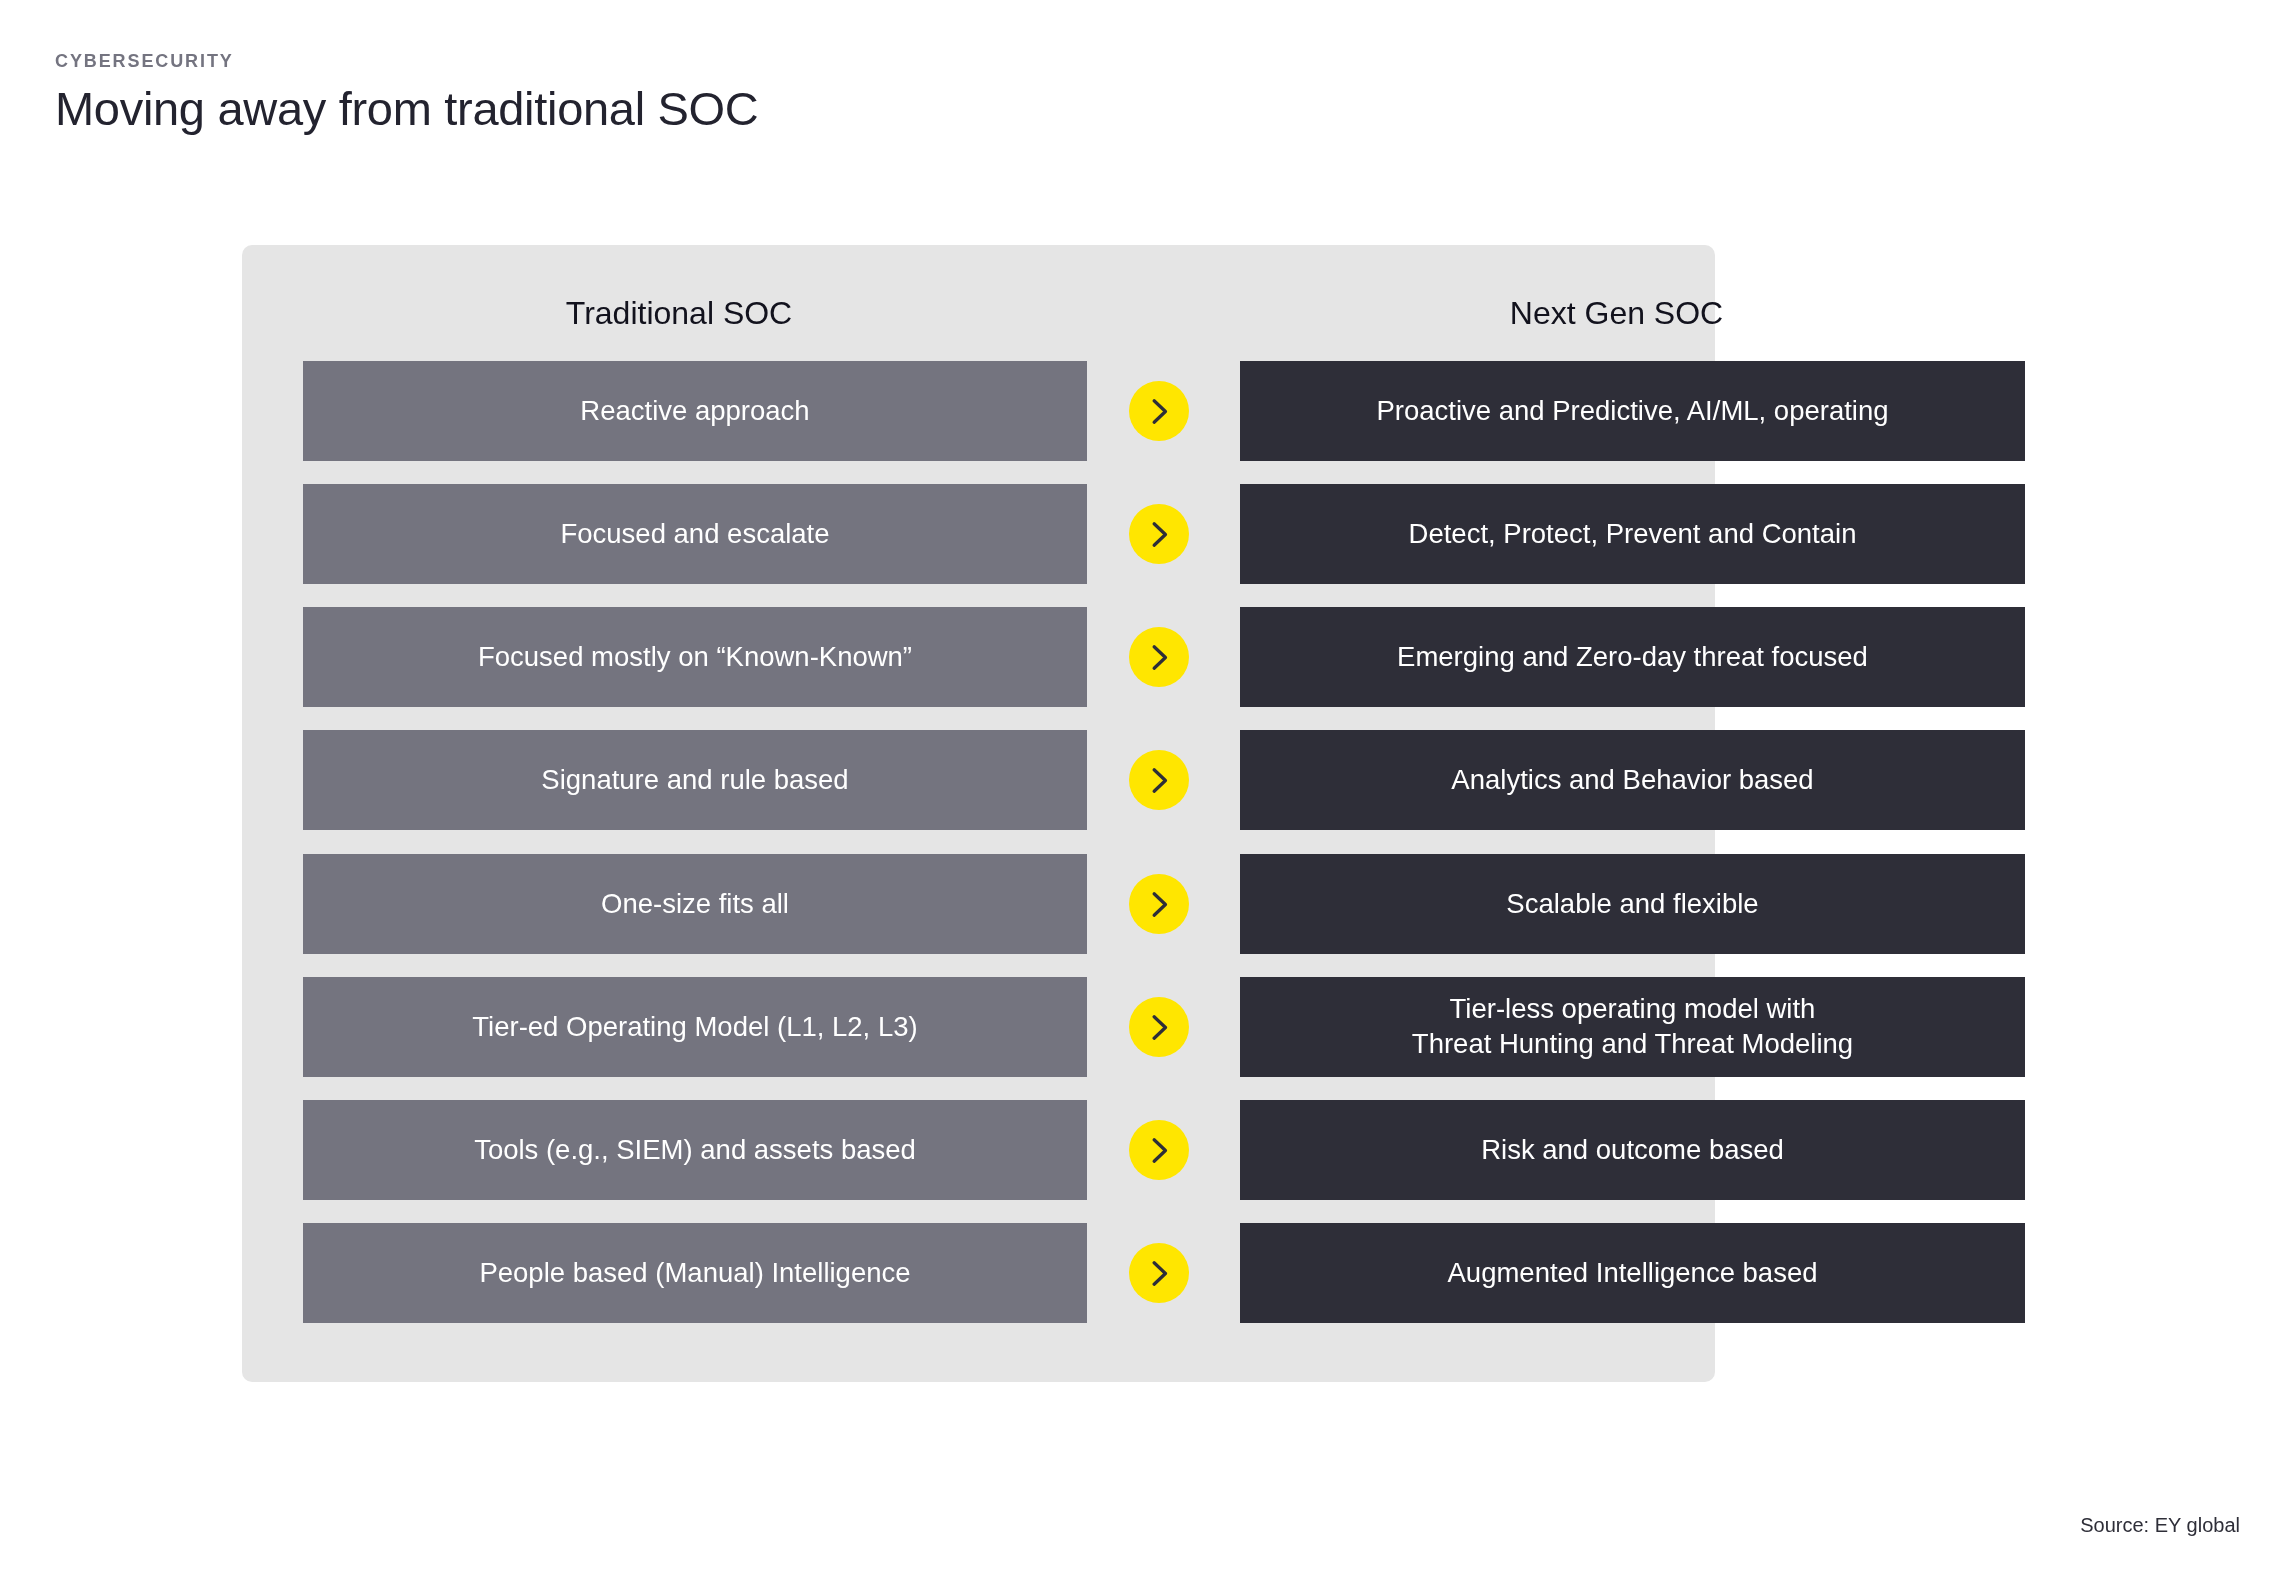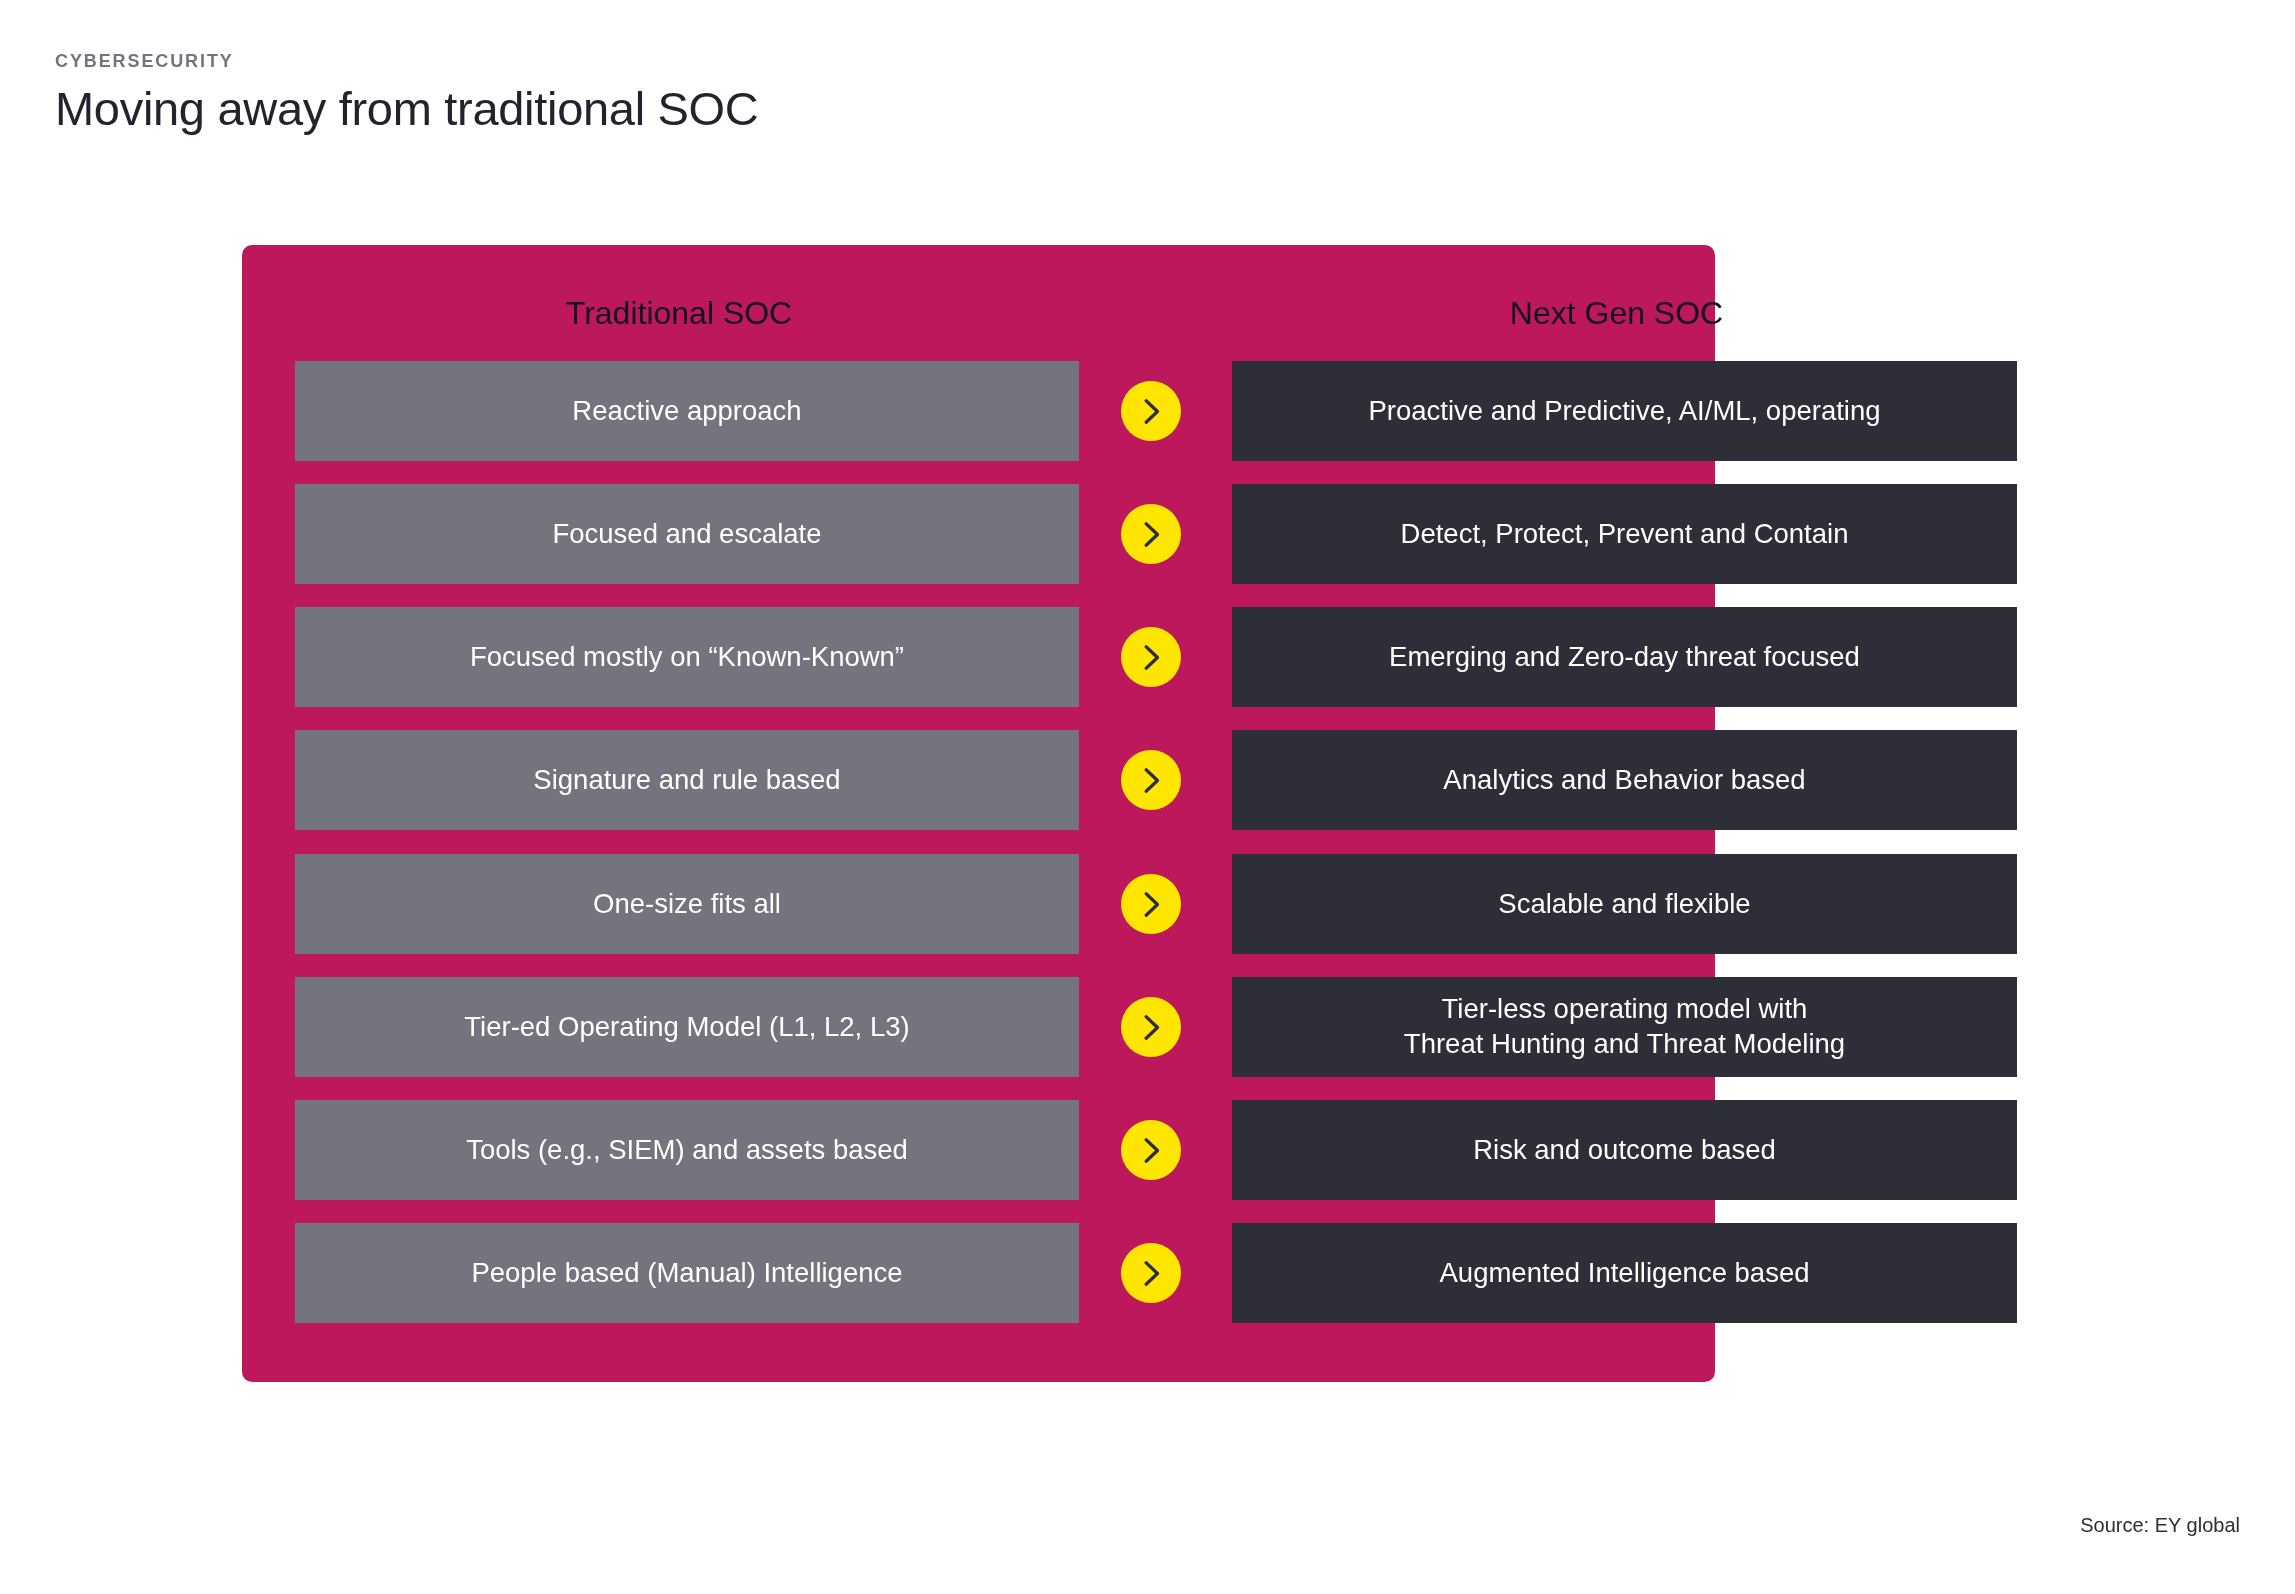--- a/index.html
+++ b/index.html
@@ -44,42 +44,42 @@
     white-space: nowrap;
   }
 
   
   #comparison-panel {
     position: absolute;
     left: 242px;
     top: 245px;
     width: 1473px;
     height: 1137px;
-    background: #be185d;
+    background: #e5e5e5;
     border-radius: 10px;
   }
 
   .col-header {
     position: absolute;
     top: 47px;
     height: 42px;
     line-height: 42px;
     font-size: 32px;
     font-weight: 400;
     color: #12121d;
     text-align: center;
     white-space: nowrap;
   }
   #col-header-left  { left: 45px;   width: 784px; }
   #col-header-right { left: 982px; width: 785px; }
 
   
   .row {
     position: absolute;
-    left: 8px;
+    left: 16px;
     width: 1811px;
     height: 100px;
   }
 
   .cell {
     position: absolute;
     top: 0;
     height: 100px;
     display: flex;
     align-items: center;

